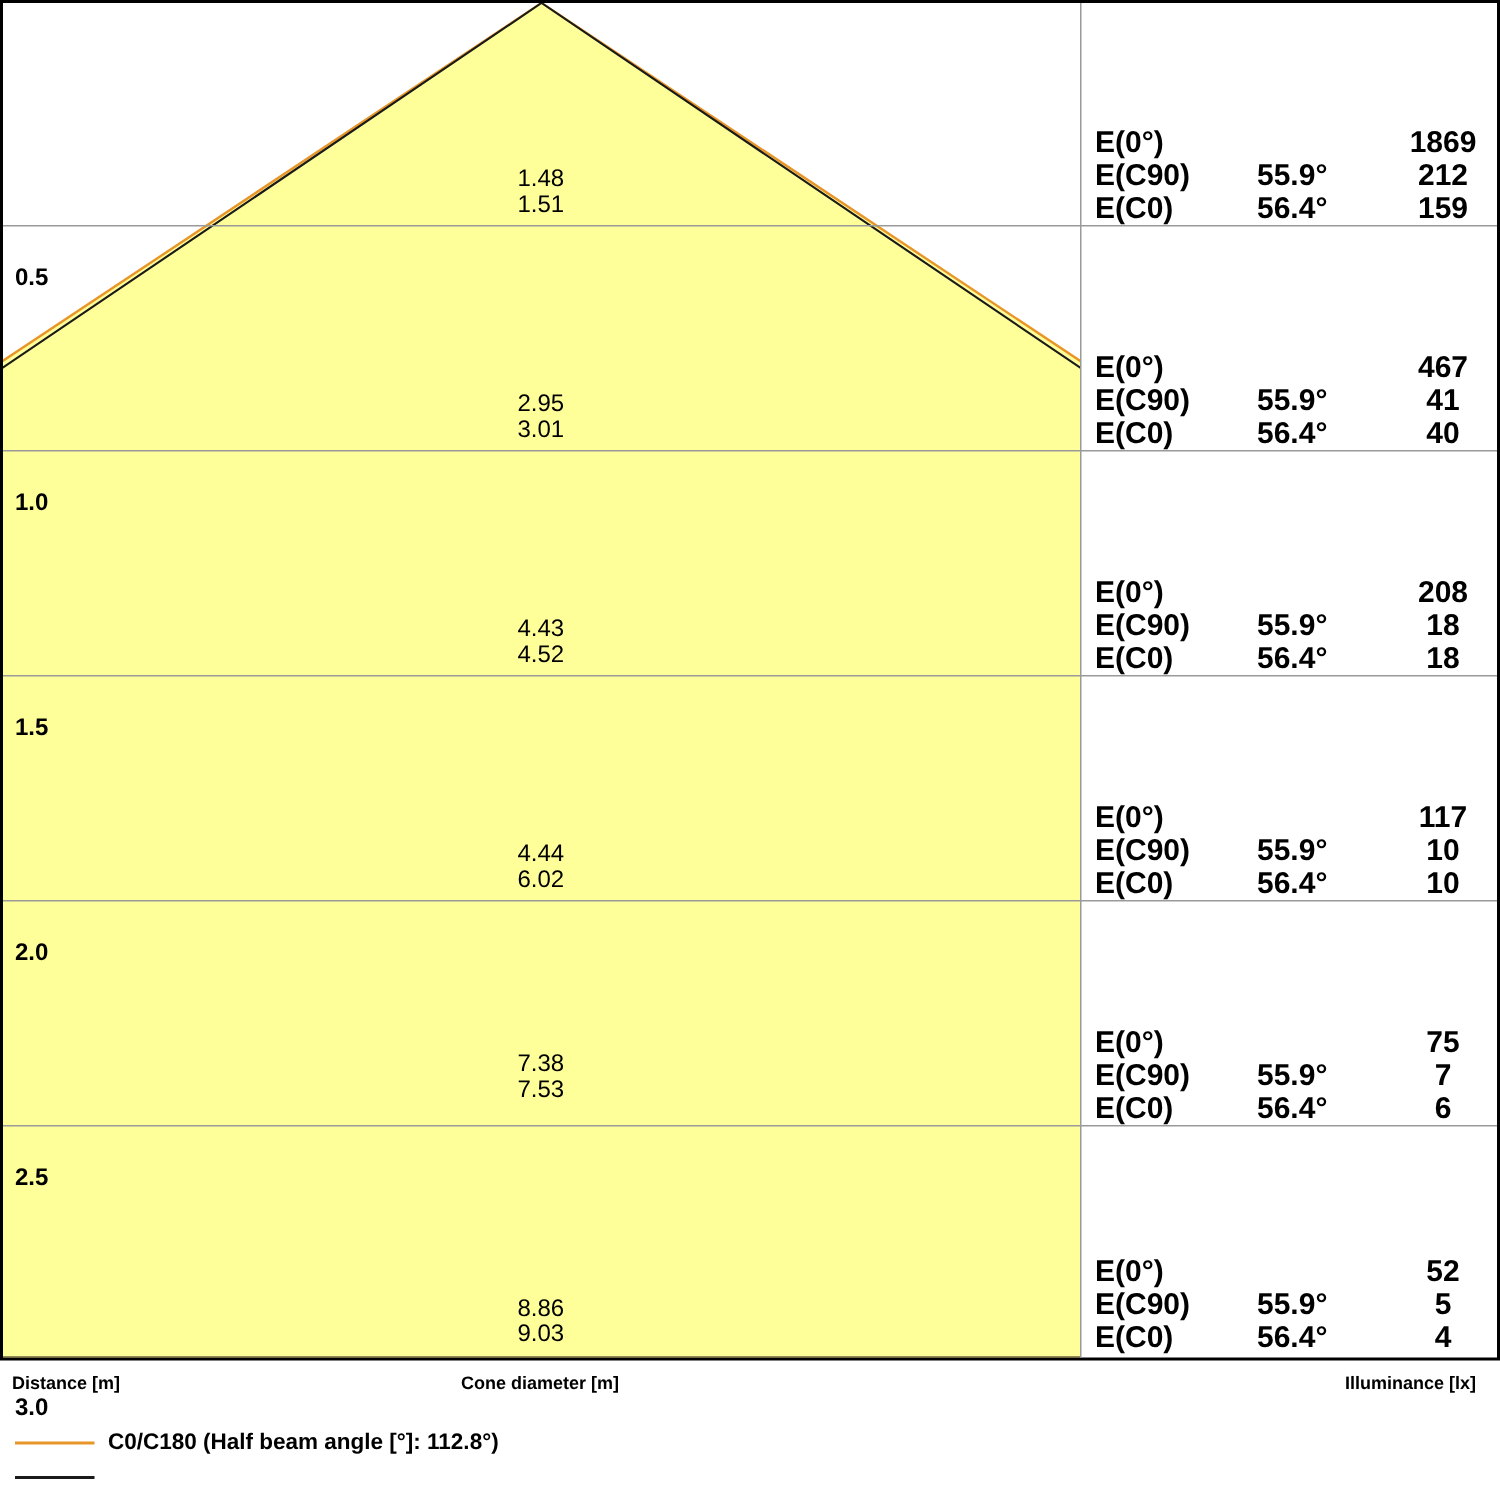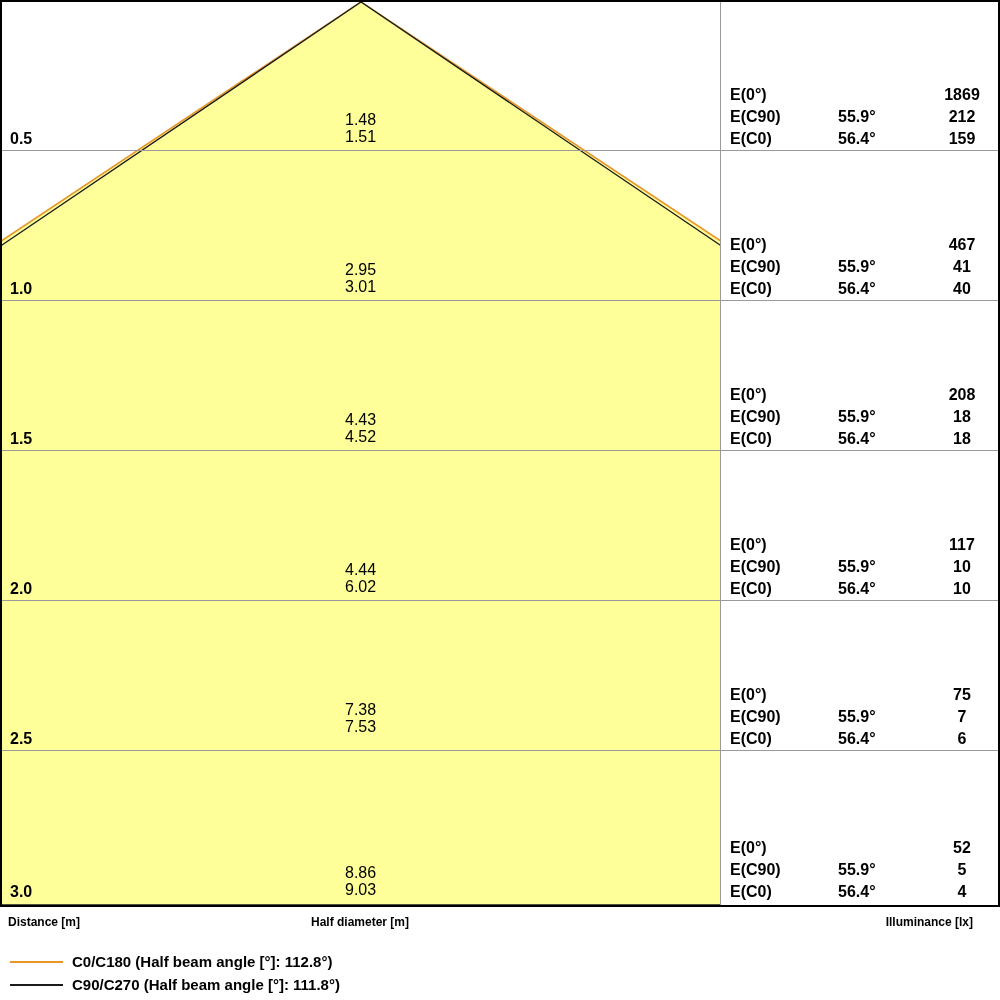--- a/index.html
+++ b/index.html
@@ -8,34 +8,34 @@
     font-family:"Liberation Sans", sans-serif; color:#000;
   }
   .chart {
     position:absolute; top:0; left:0; width:1000px; height:907px;
     border:2px solid #000; box-sizing:border-box; background:#fff;
   }
   .cone-svg { position:absolute; top:0; left:0; z-index:1; }
   .gridline { position:absolute; left:0; width:996px; height:1px; background:#9a9a9a; z-index:3; }
   .vdivider { position:absolute; top:0; left:718px; width:1px; height:903px; background:#9a9a9a; z-index:3; }
   .distance-label {
-    position:absolute; left:8px; z-index:4; font-weight:bold; font-size:16px; line-height:18px;
+    position:absolute; left:8px; z-index:4; font-weight:bold; font-size:16px; line-height:18px;margin-top:47px;
   }
   .cone-vals {
     position:absolute; left:343px; z-index:4; font-weight:normal; font-size:16px; line-height:17px;
   }
   .illu-cell { position:absolute; left:728px; width:262px; z-index:4; }
-  .illu-row { display:flex; height:22px; align-items:center; font-weight:bold; font-size:16px; }
+  .illu-row { display:flex; height:22px; align-items:center; font-weight:bold; font-size:20px; }
   .illu-label { width:108px; }
   .illu-angle { width:94px; }
   .illu-value { flex:1; text-align:center; }
   .footer-label { position:absolute; top:915px; font-weight:bold; font-size:12px; height:20px; }
   .footer-distance { left:8px; }
   .footer-cone { left:0; width:720px; text-align:center; }
-  .footer-illu { right:27px; }
+  .footer-illu { right:16px; }
   .legend-row { position:absolute; left:0; width:1000px; height:20px; }
   .legend-line { position:absolute; left:10px; top:9px; width:53px; height:2px; }
   .legend-text { position:absolute; left:72px; top:1px; font-weight:bold; font-size:15px; }
   .legend-c0 .legend-line { background:#e8962a; }
   .legend-c90 .legend-line { background:#1a1a1a; }
 </style>
 </head>
 <body>
 
 <div class="chart">
@@ -183,23 +183,22 @@
     <div class="illu-row">
         <span class="illu-label">E(C0)</span>
         <span class="illu-angle">56.4°</span>
         <span class="illu-value">4</span>
       </div>
   </div>
 
 </div>
 
 <div class="footer-label footer-distance">Distance [m]</div>
-<div class="footer-label footer-cone">Half diameter [m]</div>
+<div class="footer-label footer-cone">Cone diameter [m]</div>
 <div class="footer-label footer-illu">Illuminance [lx]</div>
 
 <div class="legend-row legend-c0" style="top:952px">
   <span class="legend-line"></span>
   <span class="legend-text">C0/C180 (Half beam angle [°]: 112.8°)</span>
 </div>
 <div class="legend-row legend-c90" style="top:975px">
   <span class="legend-line"></span>
-  <span class="legend-text">C90/C270 (Half beam angle [°]: 111.8°)</span>
 </div>
 
 </body></html>

